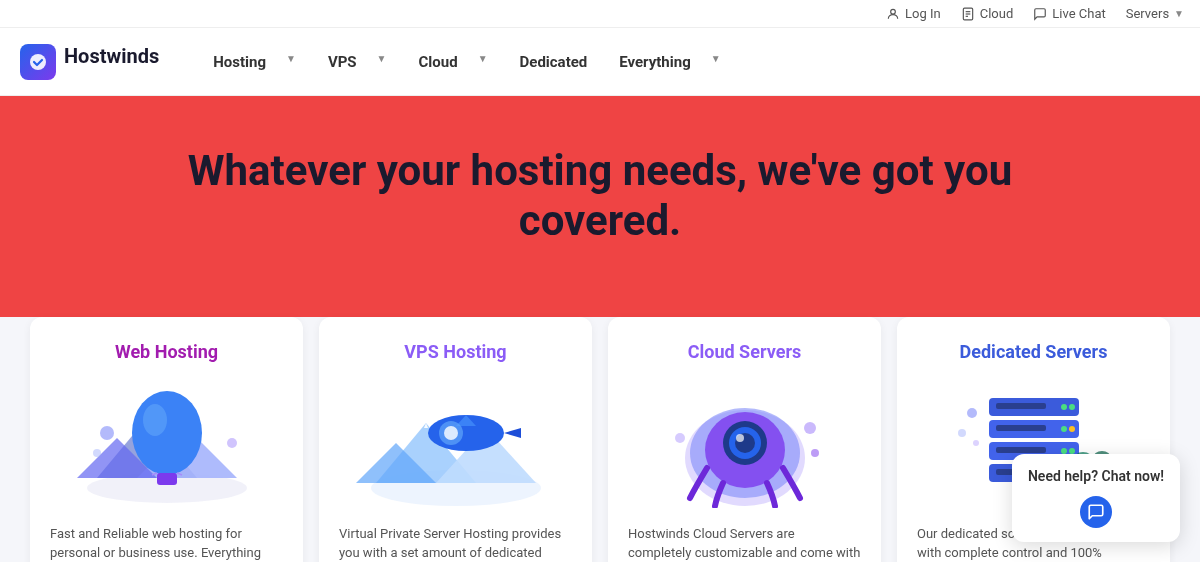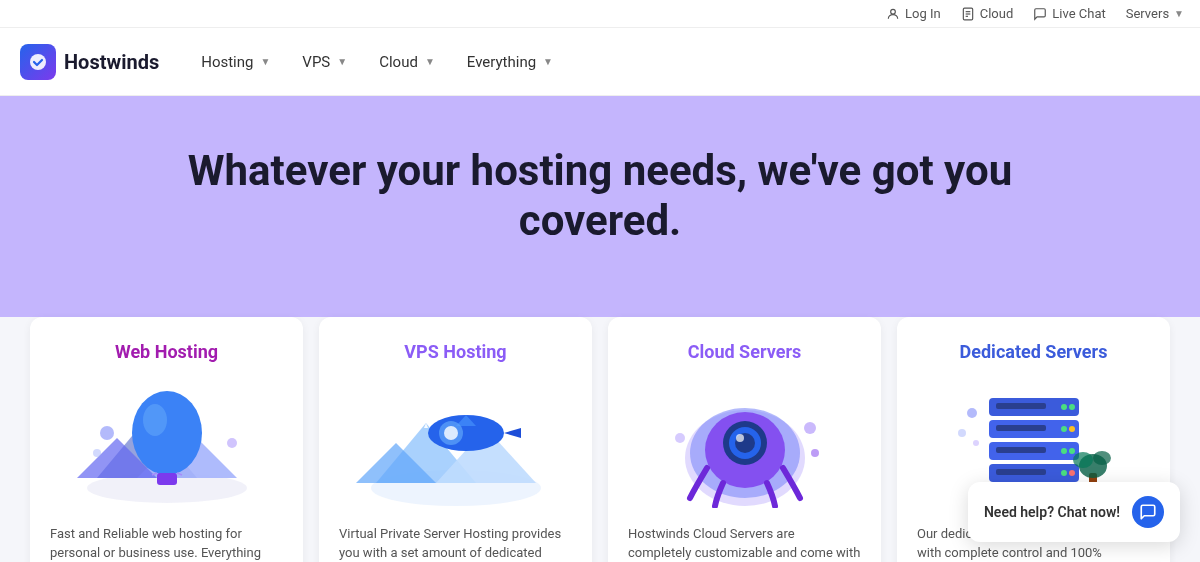--- a/index.html
+++ b/index.html
@@ -5,43 +5,43 @@
     * { margin: 0; padding: 0; box-sizing: border-box; }
     body { font-family: -apple-system, BlinkMacSystemFont, 'Segoe UI', Roboto, sans-serif; background: #f5f6fa; color: #333; width: 1200px; }
 
     
     .topbar { background: #fff; display: flex; justify-content: flex-end; align-items: center; padding: 4px 16px; border-bottom: 1px solid #eee; gap: 20px; height: 28px; }
     .topbar-item { display: flex; align-items: center; gap: 5px; font-size: 13px; color: #555; cursor: pointer; }
     .topbar-item svg { width: 14px; height: 14px; }
 
     
     nav { background: #fff; display: flex; align-items: center; padding: 0 20px; height: 68px; border-bottom: 1px solid #eee; }
-    .logo { display: flex; align-items: center; gap: 8px; margin-right: 28px; text-decoration: none; }
+    .logo { display: flex; gap: 8px; margin-right: 40px; text-decoration: none; }
     .logo-icon { width: 36px; height: 36px; background: linear-gradient(135deg, #2563eb, #7c3aed); border-radius: 8px; display: flex; align-items: center; justify-content: center; }
     .logo-text { font-size: 20px; font-weight: 700; color: #1a1a2e; }
     .nav-links { display: flex; align-items: center; gap: 4px; }
-    .nav-item { display: flex; align-items: center; gap: 7px; padding: 8px 14px; font-size: 15px; color: #333; cursor: pointer; border-radius: 4px; font-weight: 400; }
+    .nav-item { display: flex; align-items: flex-start; gap: 20px; padding: 8px 14px; font-size: 15px; color: #333; cursor: pointer; border-radius: 4px; font-weight: 700; }
     .chevron { font-size: 10px; color: #888; }
 
     
-    .hero { text-align: center; padding: 50px 20px 30px; background: #c4b5fd; }
+    .hero { text-align: center; padding: 50px 20px 30px; background: #ef4444; }
     .hero h1 { font-size: 42px; font-weight: 700; color: #1a1a2e; max-width: 900px; margin: 0 auto 40px; line-height: 1.2; }
 
     
     .cards-container { display: flex; gap: 16px; padding: 0 30px 30px; }
     .card { background: #fff; border-radius: 12px; flex: 1; padding: 24px 20px; display: flex; flex-direction: column; align-items: center; box-shadow: 0 2px 8px rgba(0,0,0,0.06); }
     .card-title { font-size: 18px; font-weight: 700; margin-bottom: 16px; }
     .card-title.blue { color: #a21caf; }
     .card-title.teal { color: #8b5cf6; }
     .card-title.darkblue { color: #3b5bdb; }
     .card-illustration { width: 200px; height: 130px; margin-bottom: 16px; }
     .card-desc { font-size: 13px; color: #555; line-height: 1.5; margin-bottom: 18px; text-align: left; flex: 1; }
 
     
-    .chat-widget { position: fixed; bottom: 20px; right: 20px; background: #fff; border-radius: 12px; box-shadow: 0 4px 20px rgba(0,0,0,0.15); padding: 14px 16px; display: flex; align-items: center; gap: 12px; font-size: 14px; font-weight: 600; color: #333; }
+    .chat-widget { position: fixed; bottom: 20px; right: 20px; background: #fff; border-radius: 12px; box-shadow: 0 4px 20px rgba(0,0,0,0.15); padding: 14px 16px; display: flex; align-items: center; gap: 12px; font-size: 14px; font-weight: 600; color: #333; flex-direction: column; }
     .chat-icon { width: 32px; height: 32px; background: #2563eb; border-radius: 50%; display: flex; align-items: center; justify-content: center; }
 
     
     .illus { width: 100%; height: 100%; }
   </style>
 </head>
 <body>
 
 <div class="topbar">
   <div class="topbar-item">
@@ -87,20 +87,23 @@
       <span>Hosting</span>
       <span class="chevron">▼</span>
     </div>
     <div class="nav-item">
       <span>VPS</span>
       <span class="chevron">▼</span>
     </div>
     <div class="nav-item">
       <span>Cloud</span>
       <span class="chevron">▼</span>
+    </div>
+    <div class="nav-item">
+      <span>Dedicated</span>
     </div>
     <div class="nav-item">
       <span>Everything</span>
       <span class="chevron">▼</span>
     </div>
   </div>
 </nav>
 
 <div class="hero">
   <h1>Whatever your hosting needs, we've got you covered.</h1>

